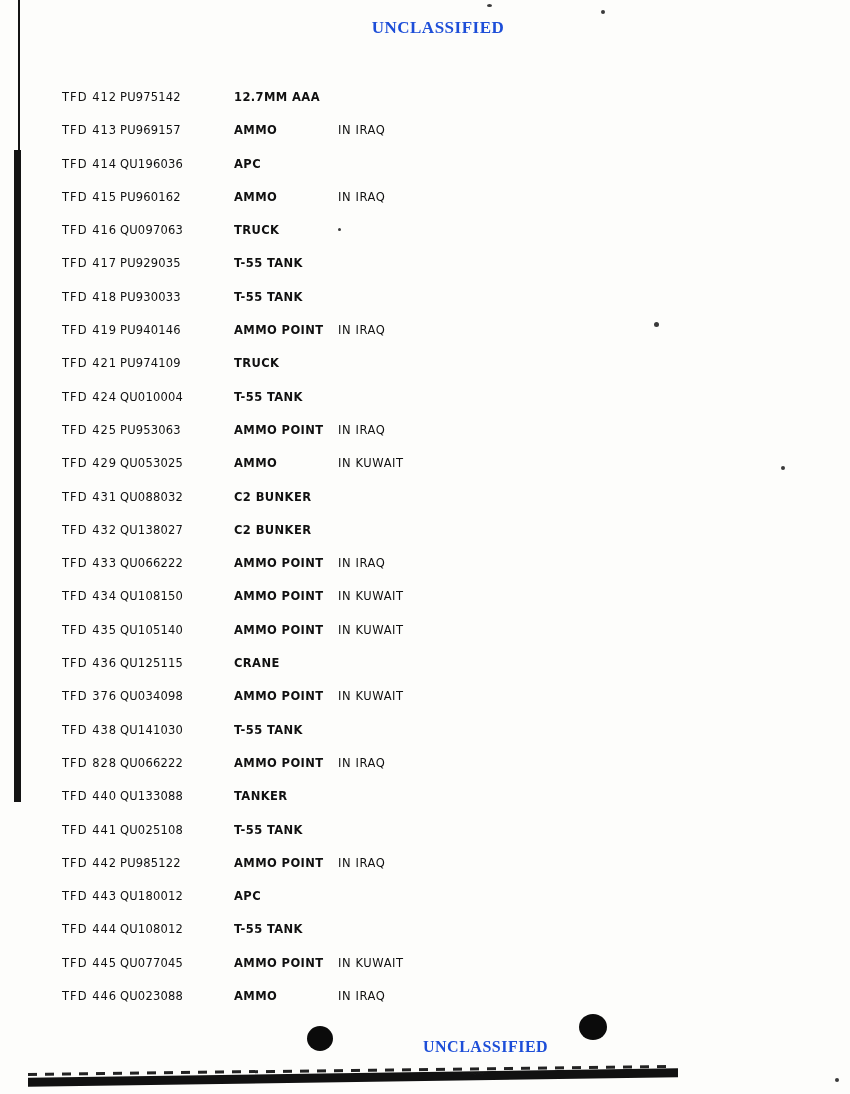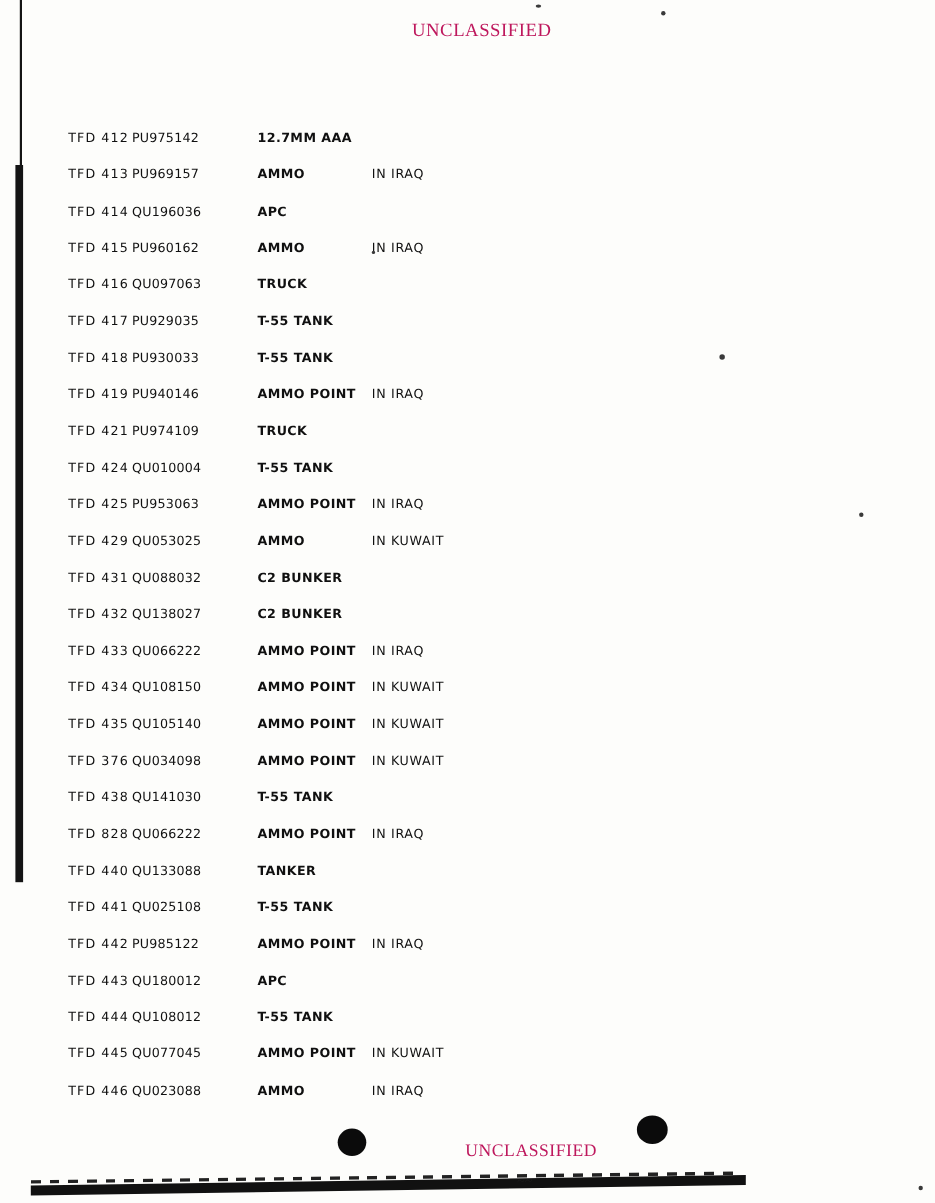--- a/index.html
+++ b/index.html
@@ -14,24 +14,24 @@
     background: #fdfdfb;
     overflow: hidden;
     font-family: "Liberation Sans", sans-serif;
     color: #111;
   }
 
   
   .classification {
     position: absolute;
     font-family: "Liberation Serif", serif;
-    font-weight: normal;
+    font-weight: bold;
     font-size: 17px;
     letter-spacing: 0.5px;
-    color: #be185d;
+    color: #1d4ed8;
   }
   #class-top {
     top: 18px;
     left: 0;
     width: 850px;
     text-align: center;
     padding-left: 26px;
     box-sizing: border-box;
   }
   #class-bottom {
@@ -110,21 +110,20 @@
   #speck-4 { left: 781px; top: 466px; width: 4px; height: 4px; }
   #speck-5 { left: 338px; top: 228px; width: 3px; height: 3px; }
   #speck-6 { left: 835px; top: 1078px; width: 4px; height: 4px; }
 
   
   #records {
     position: absolute;
     left: 62px;
     top: 90px;
     width: 520px;
-    margin-top: 28px;
   }
   .record-row {
     position: relative;
     height: 33.3px;
     font-family: "DejaVu Sans", sans-serif;
     font-size: 11.5px;
     letter-spacing: 0.4px;
     color: #101010;
     white-space: nowrap;
   }
@@ -241,20 +240,26 @@
         <span class="cell c-item">AMMO POINT</span>
         <span class="cell c-loc">IN KUWAIT</span>
       </div>
       <div class="record-row">
         <span class="cell c-id">TFD 435</span>
         <span class="cell c-grid">QU105140</span>
         <span class="cell c-item">AMMO POINT</span>
         <span class="cell c-loc">IN KUWAIT</span>
       </div>
       <div class="record-row">
+        <span class="cell c-id">TFD 436</span>
+        <span class="cell c-grid">QU125115</span>
+        <span class="cell c-item">CRANE</span>
+        <span class="cell c-loc"></span>
+      </div>
+      <div class="record-row">
         <span class="cell c-id">TFD 376</span>
         <span class="cell c-grid">QU034098</span>
         <span class="cell c-item">AMMO POINT</span>
         <span class="cell c-loc">IN KUWAIT</span>
       </div>
       <div class="record-row">
         <span class="cell c-id">TFD 438</span>
         <span class="cell c-grid">QU141030</span>
         <span class="cell c-item">T-55 TANK</span>
         <span class="cell c-loc"></span>

